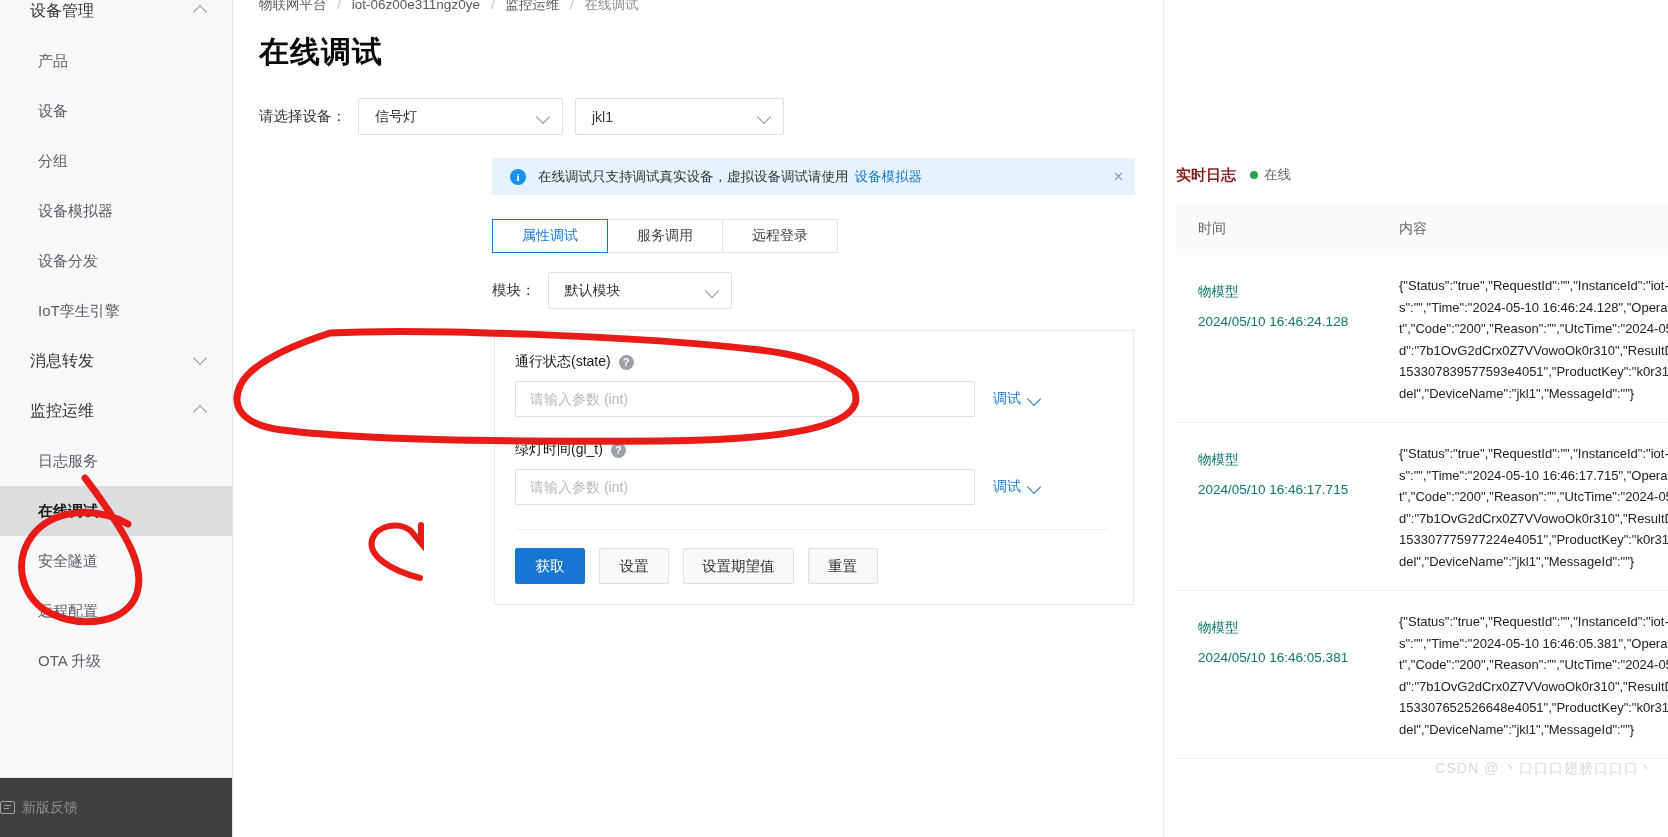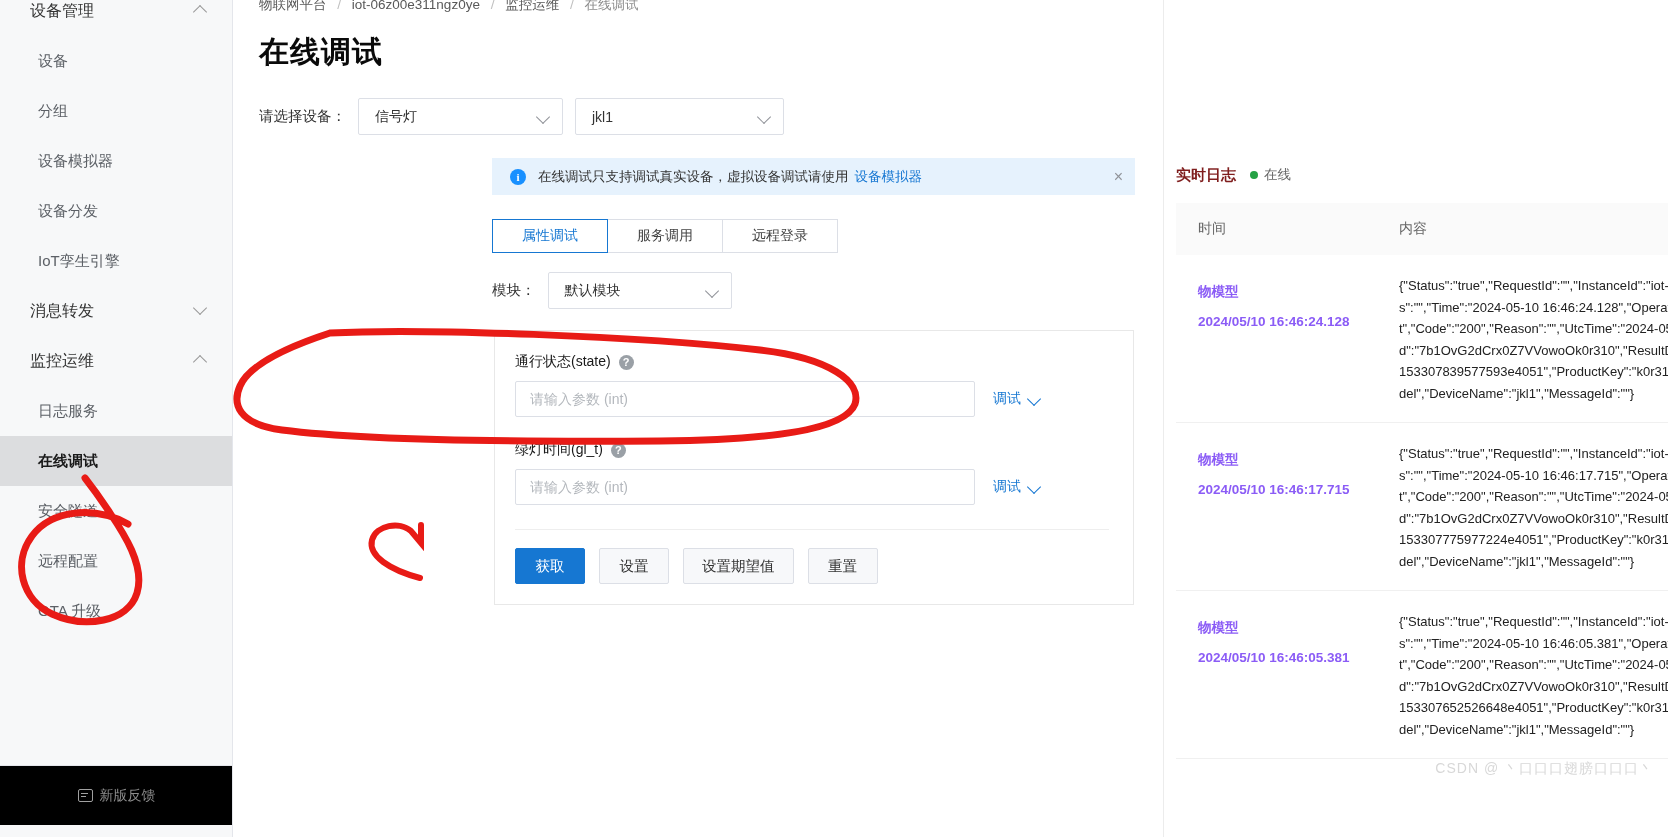--- a/index.html
+++ b/index.html
@@ -67,28 +67,27 @@
     cursor: pointer;
     white-space: nowrap;
   }
   .nav-item.active {
     background: #dcdddf;
     color: #1a1a1a;
     font-weight: bold;
   }
   .sidebar-footer {
     position: absolute;
-    left: 0; bottom: 12px;
+    left: 0; bottom: 0;
     width: 233px;
     height: 60px;
     border-top: 1px solid #e4e6eb;
-    background: #000000;
-    display: flex;
-    align-items: center;
-    justify-content: center;
+    background: #404040;
+    display: flex;
+    align-items: center;
     gap: 7px;
     font-size: 14px;
     color: #8c8c8c;
     cursor: pointer;
   }
   .feedback-icon {
     width: 15px; height: 13px;
     border: 1.4px solid #a0a0a0;
     border-radius: 2px;
     position: relative;
@@ -383,24 +382,23 @@
   .col-time   { width: 215px; flex: 0 0 215px; padding-left: 22px; }
   .col-content{ flex: 1 1 auto; padding-left: 8px; }
   .log-row {
     display: flex;
     padding: 20px 0 18px 0;
     border-bottom: 1px solid #f0f0f0;
   }
   .log-row:first-of-type { border-top: none; }
   .log-row .col-time {
     font-size: 13.5px;
-    color: #8b5cf6;
+    color: #0f766e;
     line-height: 30px;
     padding-top: 2px;
-    font-weight: bold;
   }
   .log-row .col-time .type { display: block; }
   .log-row .col-time .ts { display: block; }
   .log-json {
     font-size: 13px;
     color: #222;
     line-height: 21.5px;
     white-space: pre;
     overflow: hidden;
     font-family: "Liberation Sans", sans-serif;
@@ -433,20 +431,23 @@
 
 <div id="app">
 
   <div class="sidebar">
 
     <div class="nav-group-header" style="margin-top:-14px;">
       <span class="lbl">设备管理</span>
       <span class="chev"></span>
     </div>
     <div class="nav-item">
+        <span>产品</span>
+      </div>
+    <div class="nav-item">
         <span>设备</span>
       </div>
     <div class="nav-item">
         <span>分组</span>
       </div>
     <div class="nav-item">
         <span>设备模拟器</span>
       </div>
     <div class="nav-item">
         <span>设备分发</span>

